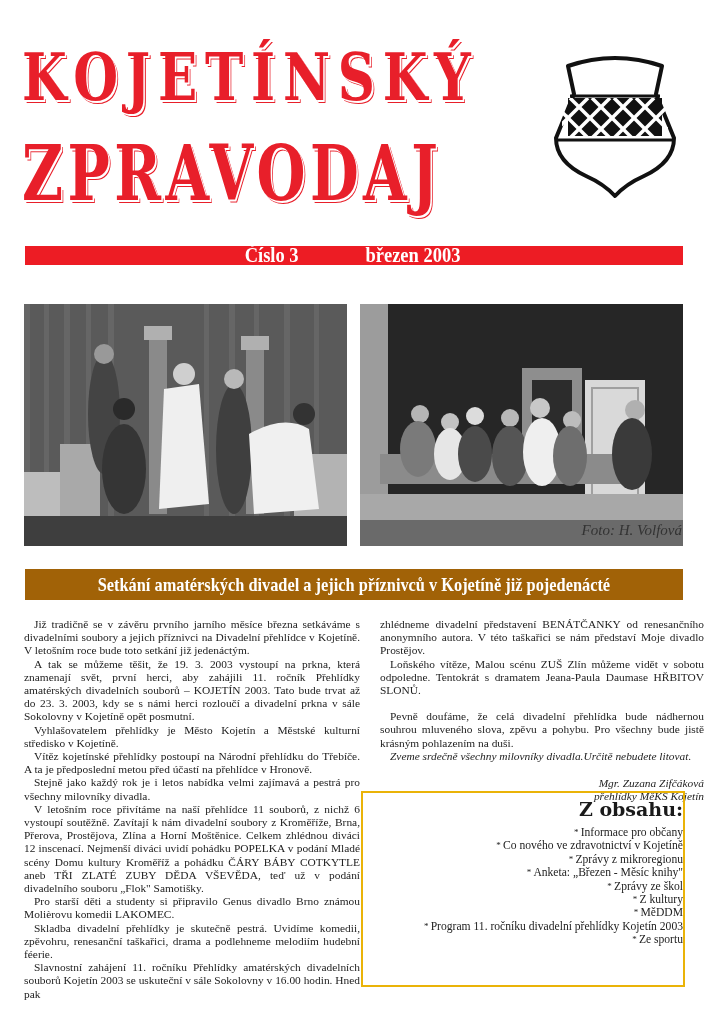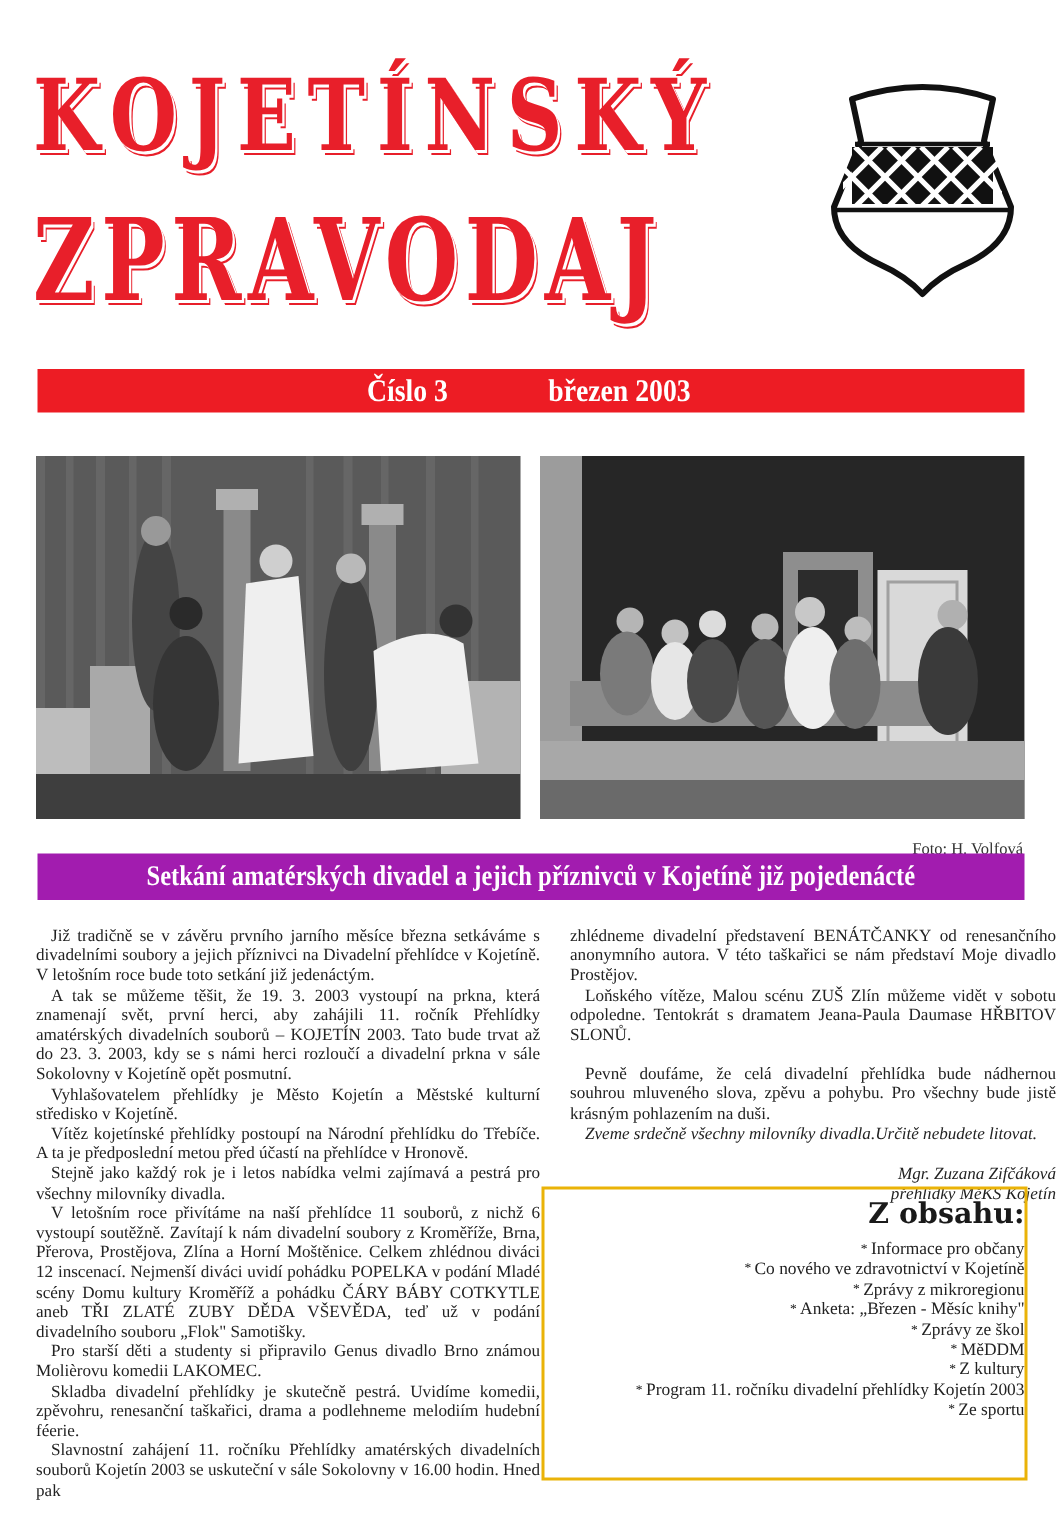--- a/index.html
+++ b/index.html
@@ -9,37 +9,37 @@
   .title-line { position: absolute; left: 22px; color: #e81f2a;
                 font-family: "DejaVu Serif", serif; font-weight: bold;
                 white-space: nowrap; line-height: 1;
                 transform-origin: left top;
                 text-shadow: 2px 2px 0 #ffffff, 3px 3px 0 #e81f2a; }
   .title-1 { top: 44px; font-size: 66px; letter-spacing: 10px; transform: scaleX(0.78) scaleY(1.0); }
   .title-2 { top: 136px; font-size: 76px; letter-spacing: 6px; transform: scaleX(0.74) scaleY(1.0); }
 
   .crest { position: absolute; left: 548px; top: 54px; width: 134px; height: 146px; }
 
-  .issue-bar { position: absolute; left: 25px; top: 246px; width: 658px; height: 29px;
+  .issue-bar { position: absolute; left: 25px; top: 246px; width: 658px; height: 19px;
                background: #ed1c24; color: #ffffff; font-weight: bold;
                font-family: "Liberation Serif", serif; font-size: 21px;
                display: flex; align-items: center; justify-content: center; }
   .issue-bar span { display: inline-block; transform: scaleX(0.88); }
   .issue-number { margin-right: 56px; }
 
   .photo { position: absolute; top: 304px; height: 242px; overflow: hidden; background: #6e6e6e; }
   .photo-left { left: 24px; width: 323px; }
   .photo-right { left: 360px; width: 323px; }
   .photo svg { width: 100%; height: 100%; display: block; }
 
-  .photo-credit { position: absolute; right: 26px; top: 560px; font-size: 11px;
-                  color: #333; font-family: "Liberation Serif", serif; }
+  .photo-credit { position: absolute; right: 26px; top: 522px; font-size: 15px;
+                  font-style: italic; color: #333; font-family: "Liberation Serif", serif; }
 
   .headline-bar { position: absolute; left: 25px; top: 569px; width: 658px; height: 31px;
-                  background: #a21caf; color: #ffffff; font-weight: bold; font-size: 19px;
+                  background: #a16207; color: #ffffff; font-weight: bold; font-size: 19px;
                   font-family: "Liberation Serif", serif;
                   display: flex; align-items: center; justify-content: center; white-space: nowrap; }
   .headline-bar span { display: inline-block; transform: scaleX(0.86); }
 
   .col { position: absolute; top: 618px; width: 336px; font-size: 11.4px; line-height: 13.2px;
          text-align: justify; font-family: "Liberation Serif", serif; color: #222; }
   .col-left { left: 24px; }
   .col-right { left: 380px; width: 324px; }
   .col p { margin: 0; text-indent: 10px; }
   .col p.noindent { text-indent: 0; }
@@ -187,18 +187,18 @@
 </div>
 
 <div class="toc-box">
   <div class="toc-title">Z obsahu:</div>
   <ul class="toc-list">
     <li>Informace pro občany</li>
     <li>Co nového ve zdravotnictví v Kojetíně</li>
     <li>Zprávy z mikroregionu</li>
     <li>Anketa: „Březen - Měsíc knihy"</li>
     <li>Zprávy ze škol</li>
+    <li>Z kultury</li>
     <li>MěDDM</li>
-    <li>Z kultury</li>
     <li>Program 11. ročníku divadelní přehlídky Kojetín 2003</li>
     <li>Ze sportu</li>
   </ul>
 </div>
 
 </body></html>

